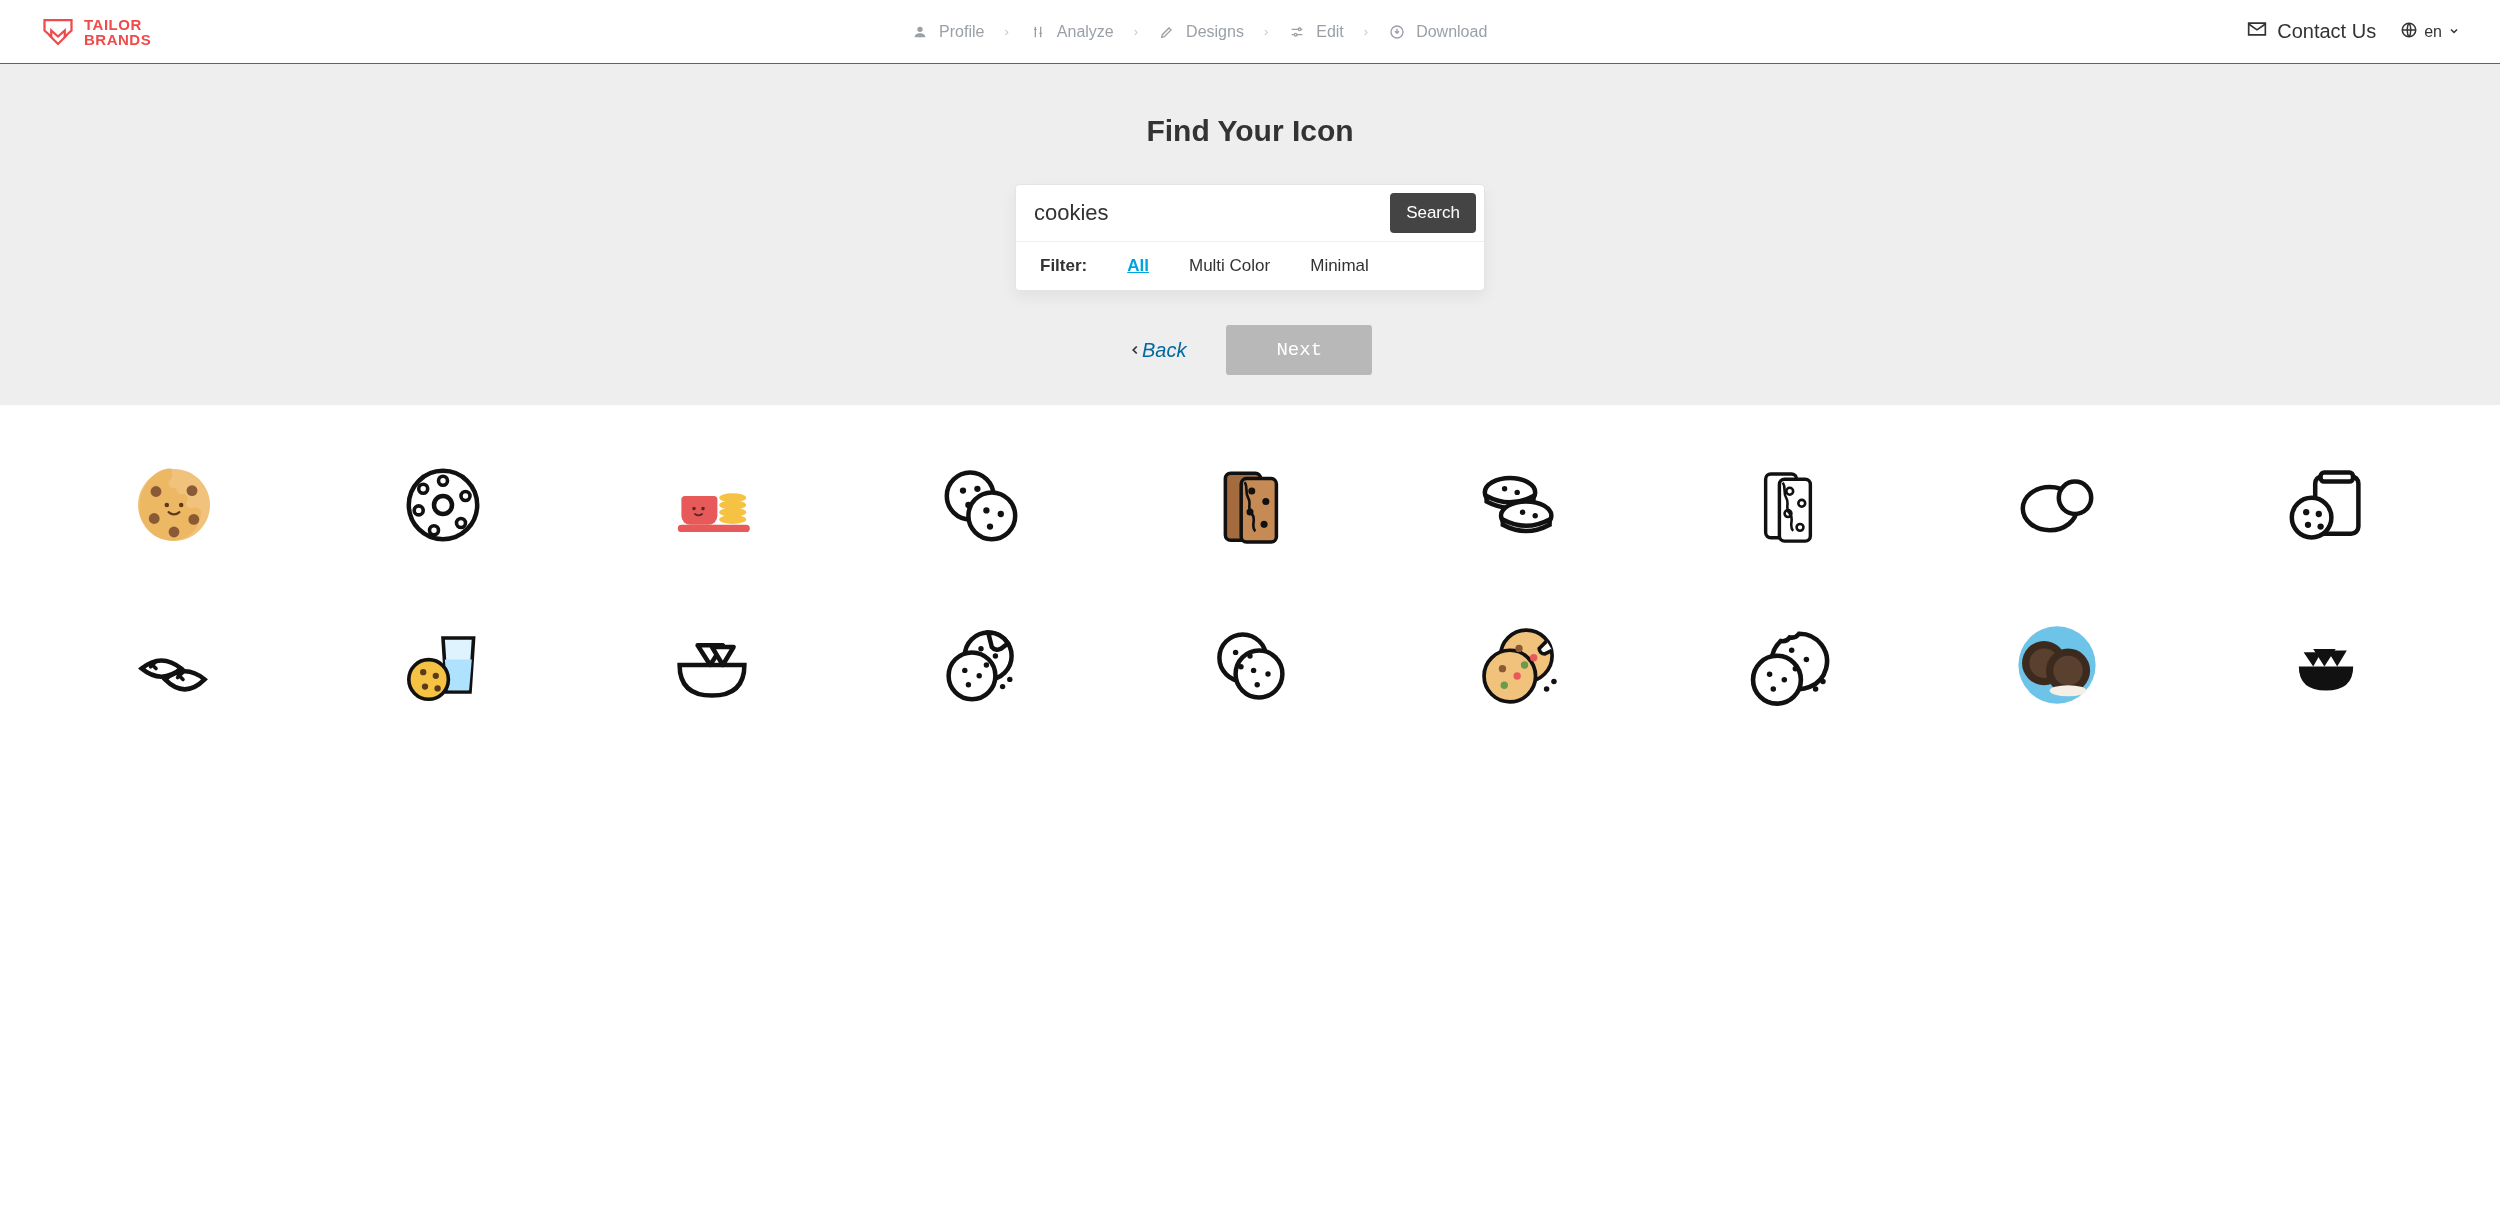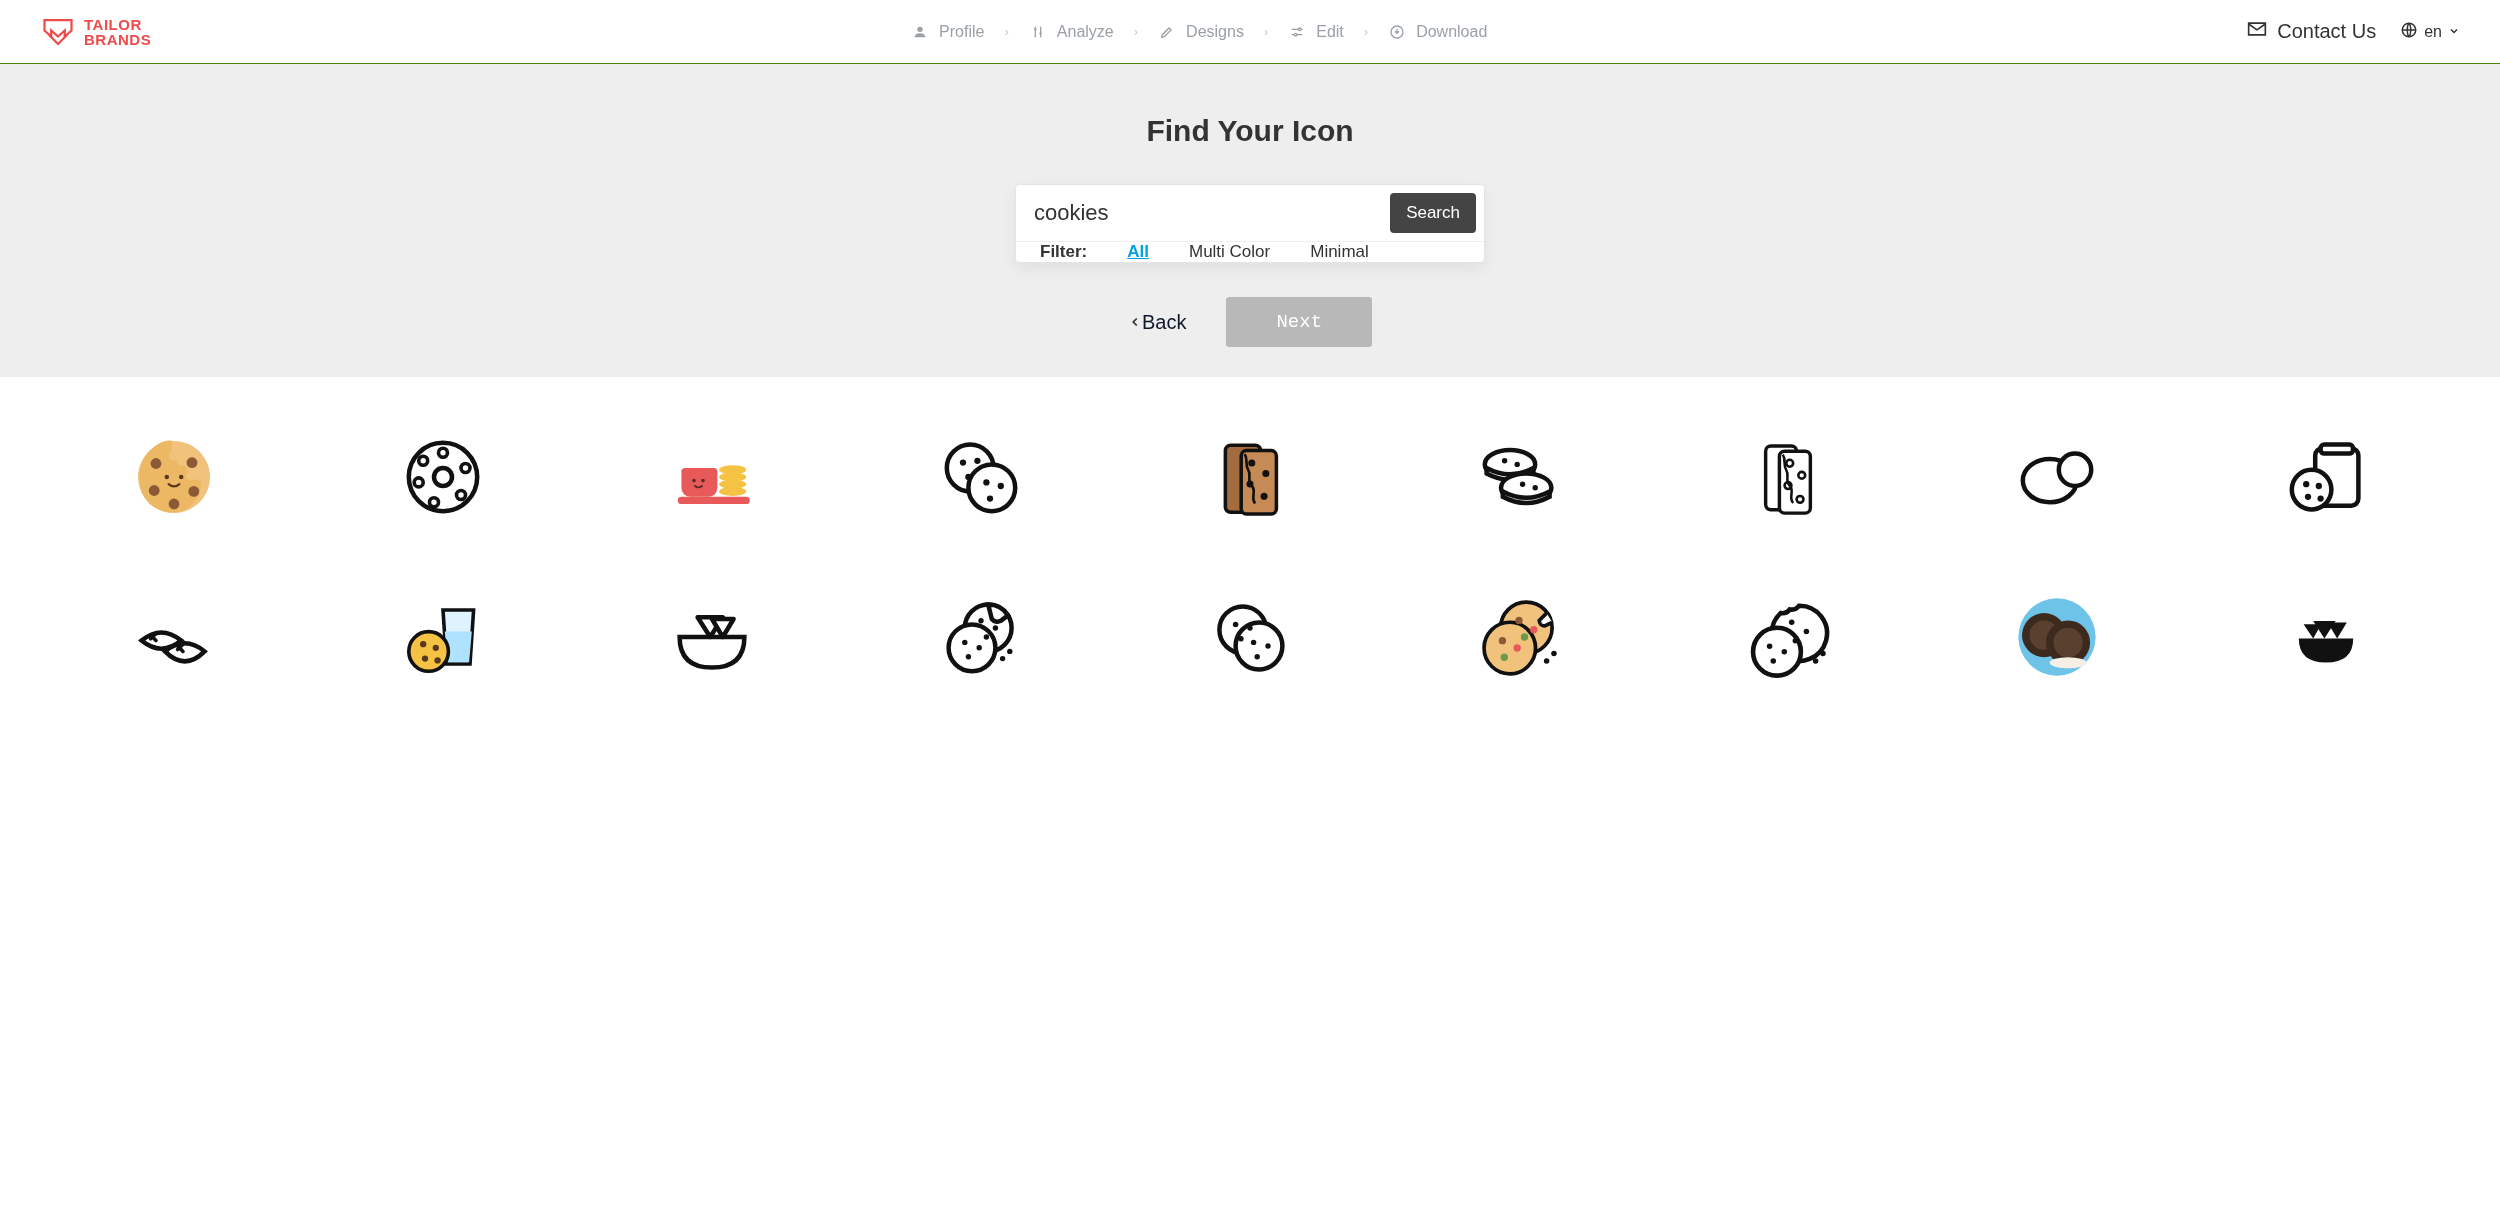--- a/index.html
+++ b/index.html
@@ -16,26 +16,26 @@
   .chev { color: #c7c9cc; font-size: 13px; padding: 0 8px; }
   .right-header { display: flex; align-items: center; gap: 24px; }
   .contact { font-size: 20px; color: #333; display:flex; align-items:center; gap:10px; cursor:pointer; }
   .lang { display:flex; align-items:center; gap:6px; color:#333; font-size:16px; cursor:pointer; }
   .hero { background: #eeeeee; padding: 50px 0 30px; text-align: center; }
   .hero h1 { font-size: 30px; color: #333; font-weight:600; margin-bottom: 36px; }
   .search-card { width: 470px; margin: 0 auto; background: #fff; border:1px solid #e4e4e4; border-radius: 4px; box-shadow: 0 6px 16px rgba(0,0,0,0.06); }
   .search-row { display:flex; align-items:center; padding: 8px 8px 8px 14px; }
   .search-row input { flex:1; border:none; outline:none; font-size:22px; font-weight:400; color:#333; padding:6px 4px; }
   .search-btn { background:#444; color:#fff; border:none; border-radius:4px; padding:10px 16px; font-size:17px; cursor:pointer; }
-  .filter-row { display:flex; align-items:center; gap:40px; padding:0 24px; border-top:1px solid #eee; font-size:17px; }
+  .filter-row { display:flex; align-items:center; gap:40px; padding:14px 24px; border-top:1px solid #eee; font-size:17px; }
   .filter-label { font-weight:700; color:#333; }
   .filter-opt { cursor:pointer; color:#333; }
   .filter-opt.active { color:#00a3e0; text-decoration:underline; font-weight:700; }
   .nav-btns { display:flex; justify-content:center; align-items:center; gap:40px; margin-top:34px; }
-  .back-btn { display:flex; align-items:center; font-size:20px; color:#0f172a; cursor:pointer; }
+  .back-btn { display:flex; align-items:center; font-size:20px; color:#0369a1; cursor:pointer;font-style:italic; }
   .next-btn { background:#b8b8b8; color:#fff; border:none; border-radius:3px; padding:14px 50px; font-size:19px; cursor:pointer;font-family:Liberation Mono, monospace; }
   .results { background:#fff; padding: 50px 60px; }
   .grid { display:grid; grid-template-columns: repeat(9, 1fr); gap: 60px 40px; justify-items:center; }
   .icon-cell { width:100px; height:100px; display:flex; align-items:center; justify-content:center; cursor:pointer; }
   .step-icon { width:18px; height:18px; display:inline-flex; align-items:center; justify-content:center; }
 </style>
 </head>
 <body>
 
 <header>

